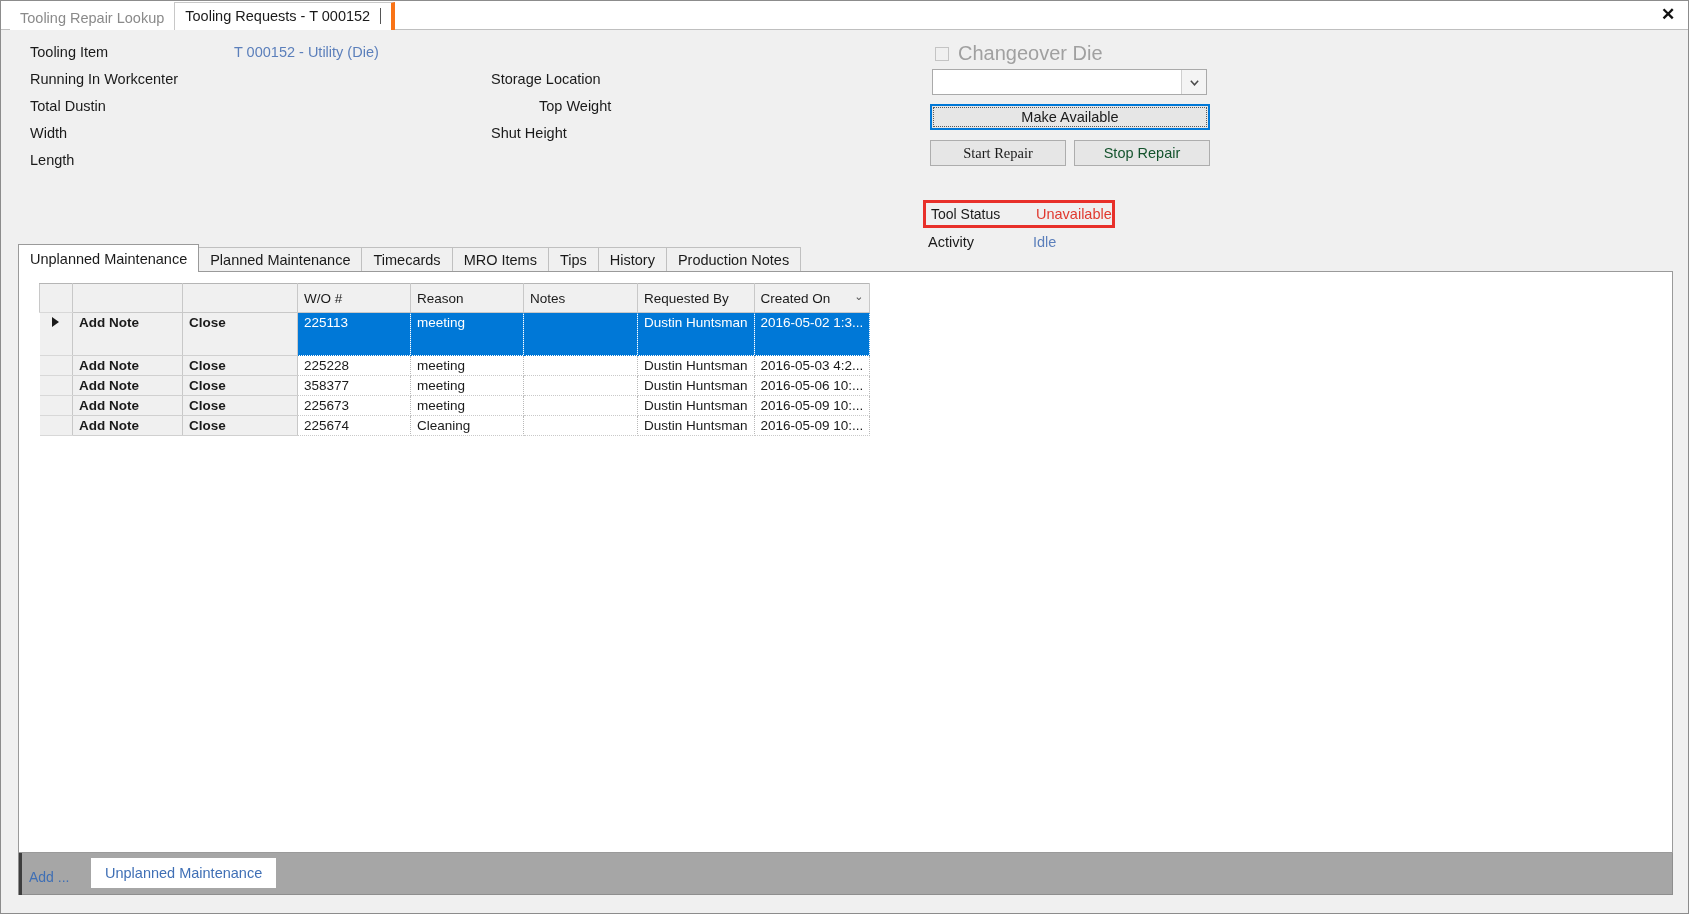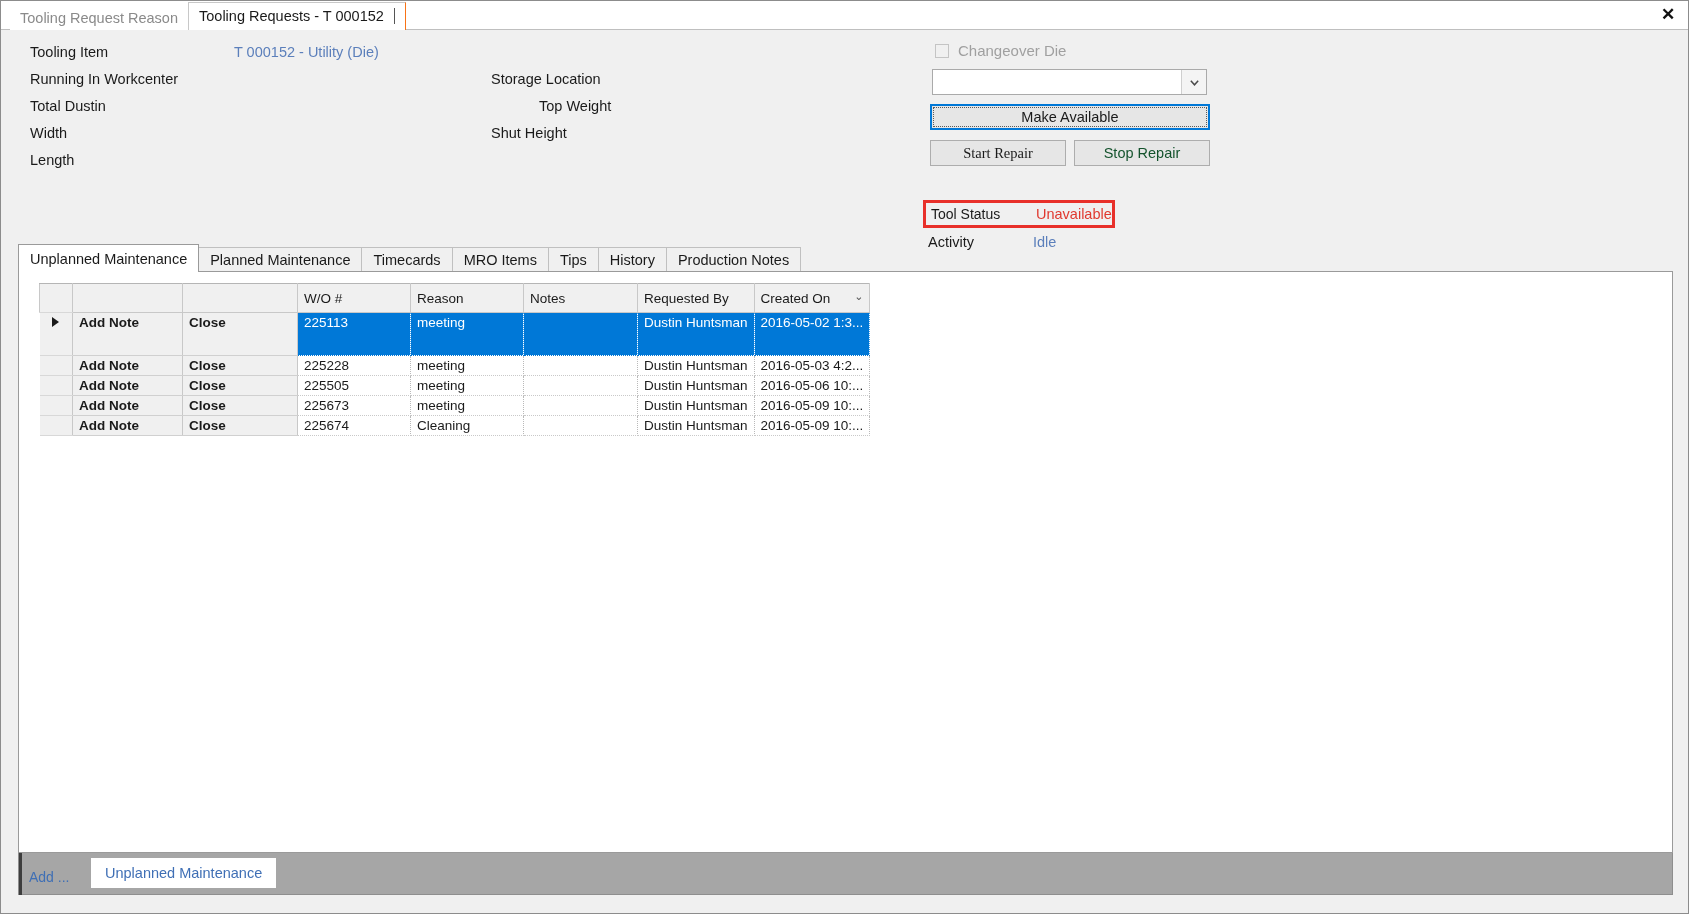--- a/index.html
+++ b/index.html
@@ -34,21 +34,21 @@
     padding: 0 10px;
     font-size: 14.5px;
     color: #8a8a8a;
     background: #ffffff;
     white-space: nowrap;
   }
   .wintab.active {
     color: #1a1a1a;
     background: #ffffff;
     border-left: 1px solid #c8c8c8;
-    border-right: 1px solid #f97316;
+    border-right: 4px solid #f97316;
     border-top: 1px solid #c8c8c8;
     height: 27px; line-height: 27px;
   }
   .caret-bar {
     display: inline-block;
     width: 1px; height: 16px;
     background: #555;
     margin-left: 6px;
     vertical-align: -3px;
   }
@@ -86,21 +86,21 @@
   .chk-row {
     position: absolute; left: 935px; top: 12px;
     display: flex; align-items: center; gap: 9px;
   }
   .chkbox {
     width: 14px; height: 14px;
     border: 1px solid #c4c4c4;
     background: #f0f0f0;
     box-sizing: border-box;
   }
-  .chk-label { font-size: 15px; color: #a0a0a0; }
+  .chk-label { font-size: 20px; color: #a0a0a0; }
 
   .combo {
     position: absolute; left: 932px; top: 39px;
     width: 275px; height: 26px;
     background: #ffffff;
     border: 1px solid #aaaaaa;
     box-sizing: border-box;
     display: flex; justify-content: flex-end; align-items: stretch;
   }
   .combo-btn {
@@ -290,21 +290,21 @@
   }
 </style>
 </head>
 <body>
 
 <div class="app">
 
   <div class="titlebar">
     <div class="tabstrip">
       <div class="wintab">
-        <span>Tooling Request Reason</span>
+        <span>Tooling Repair Lookup</span>
       </div>
       <div class="wintab active">
         <span>Tooling Requests - T 000152</span>
         <span class="caret-bar"></span>
       </div>
     </div>
     <div class="close-x">✕</div>
   </div>
 
   <div class="header-area">
@@ -412,21 +412,21 @@
           <td>meeting</td>
           <td></td>
           <td>Dustin Huntsman</td>
           <td>2016-05-03  4:2...</td>
         </tr>
 
         <tr>
           <td class="rowhdr"></td>
           <td class="btncell">Add Note</td>
           <td class="btncell">Close</td>
-          <td>225505</td>
+          <td>358377</td>
           <td>meeting</td>
           <td></td>
           <td>Dustin Huntsman</td>
           <td>2016-05-06  10:...</td>
         </tr>
 
         <tr>
           <td class="rowhdr"></td>
           <td class="btncell">Add Note</td>
           <td class="btncell">Close</td>

